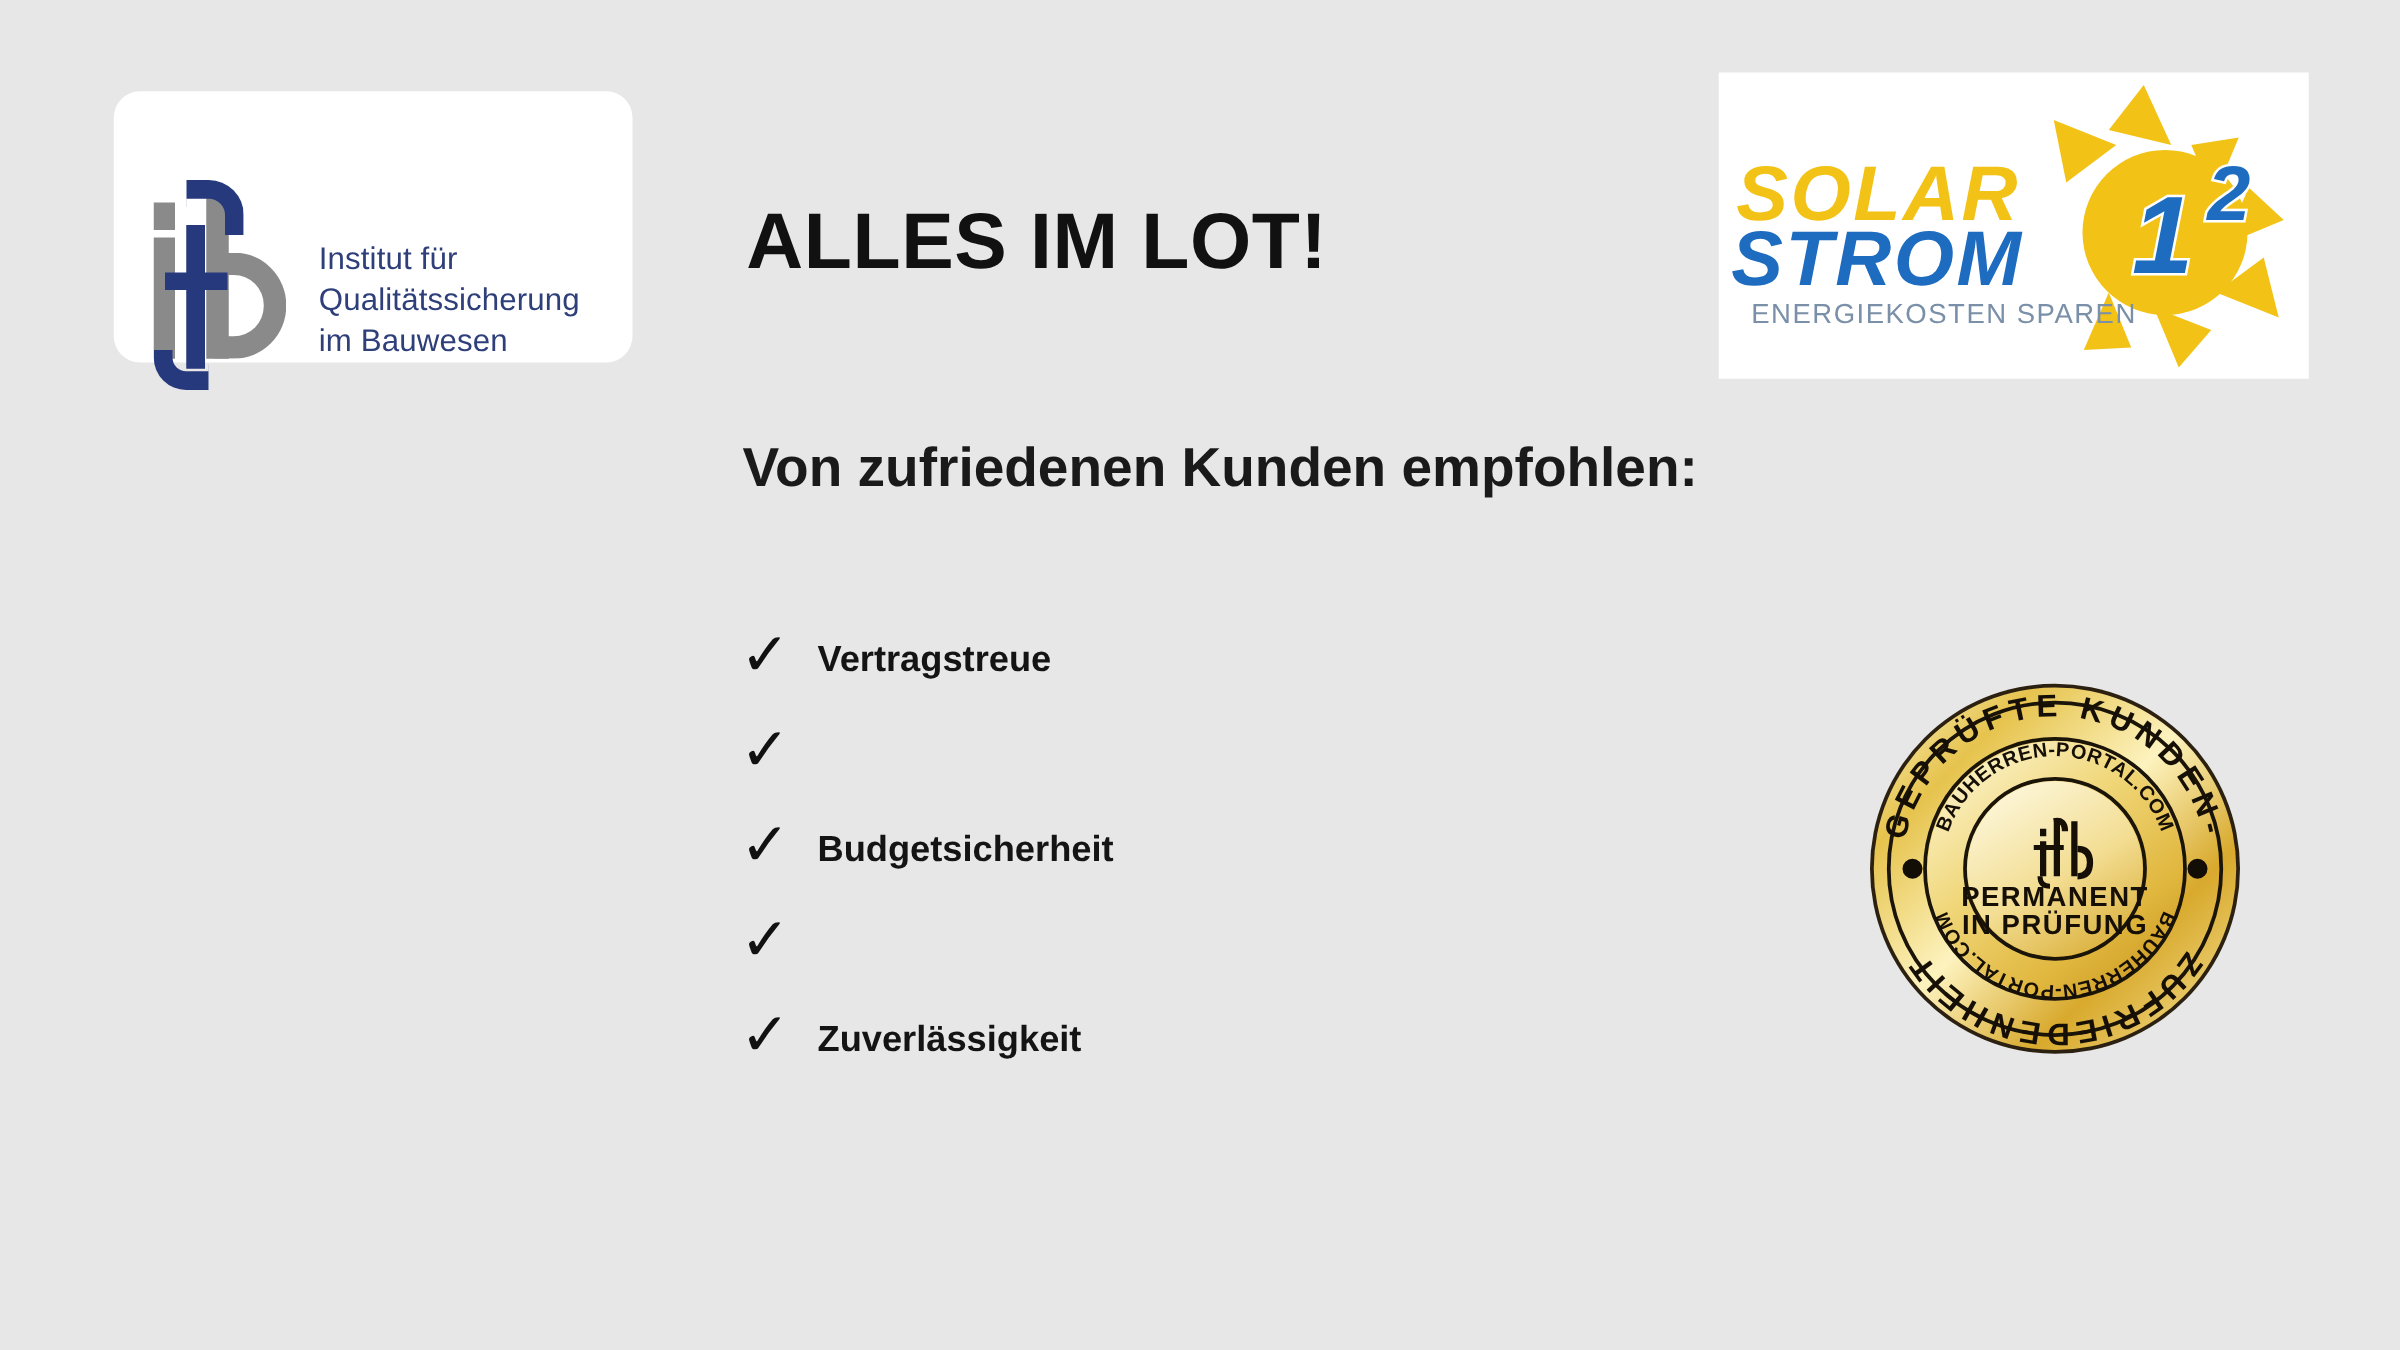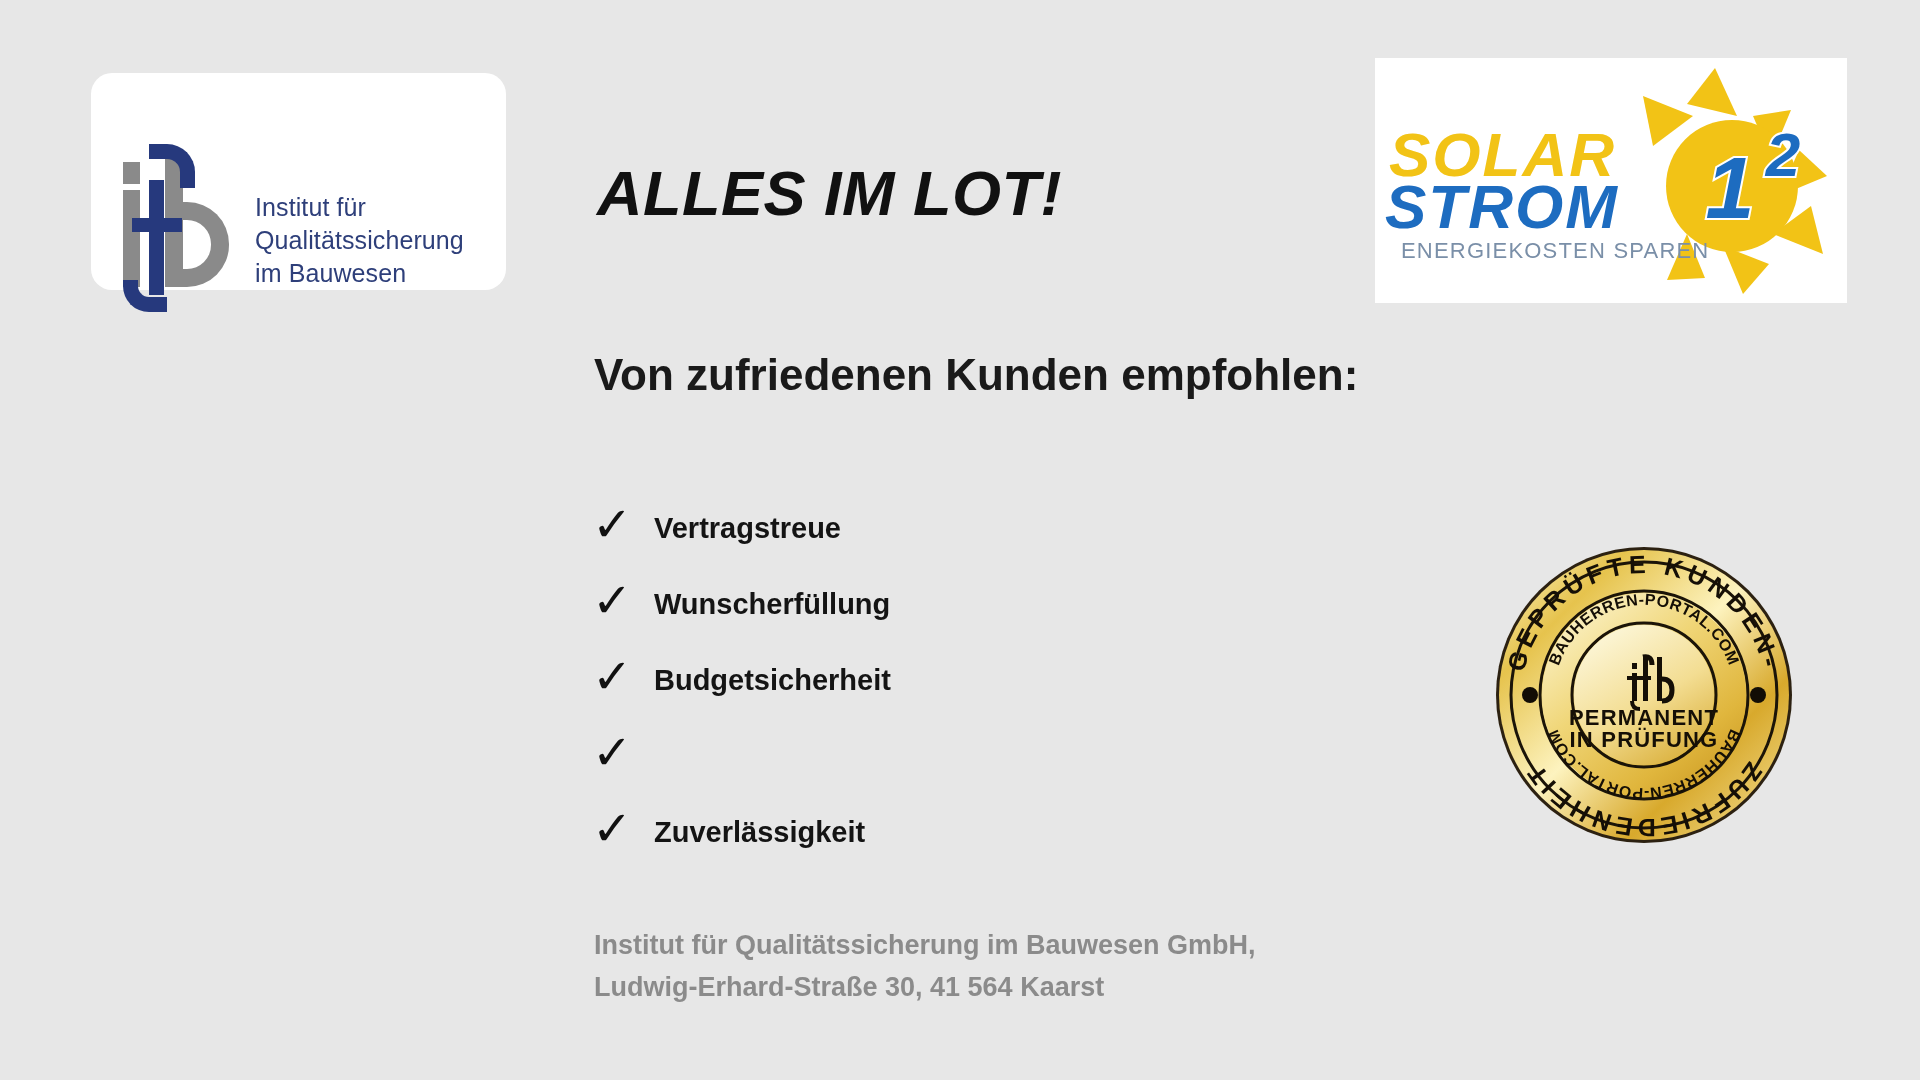--- a/index.html
+++ b/index.html
@@ -142,21 +142,20 @@
   }
   .solar-svg { display: block; width: 100%; height: 100%; }
 
   
   .headline {
     position: absolute;
     left: 597px;
     top: 157px;
     font-size: 63px;
     font-weight: bold;
-    font-style: italic;
     color: #111111;
     letter-spacing: .5px;
     white-space: nowrap;
   }
 
   
   .subhead {
     position: absolute;
     left: 594px;
     top: 350px;
@@ -264,37 +263,34 @@
 
   <div class="subhead">Von zufriedenen Kunden empfohlen:</div>
 
   <ul class="checklist">
     <li class="check-item">
       <span class="check-mark">✓</span>
       <span class="check-label">Vertragstreue</span>
     </li>
     <li class="check-item">
       <span class="check-mark">✓</span>
-      <span class="check-label">Wunscherfüllung</span>
     </li>
     <li class="check-item">
       <span class="check-mark">✓</span>
       <span class="check-label">Budgetsicherheit</span>
     </li>
     <li class="check-item">
       <span class="check-mark">✓</span>
     </li>
     <li class="check-item">
       <span class="check-mark">✓</span>
       <span class="check-label">Zuverlässigkeit</span>
     </li>
   </ul>
 
-  <div class="footer">Institut für Qualitätssicherung im Bauwesen GmbH,
-Ludwig-Erhard-Straße 30, 41 564 Kaarst</div>
 
   <div class="seal">
     <svg class="seal-svg" viewBox="0 0 300 300">
       <defs>
         <linearGradient id="goldOuter" x1="0" y1="0" x2="1" y2="1">
           <stop offset="0%" stop-color="#fdf6cd"></stop>
           <stop offset="22%" stop-color="#e6c34d"></stop>
           <stop offset="48%" stop-color="#fdf3bf"></stop>
           <stop offset="72%" stop-color="#d8a92c"></stop>
           <stop offset="100%" stop-color="#f6e49b"></stop>

